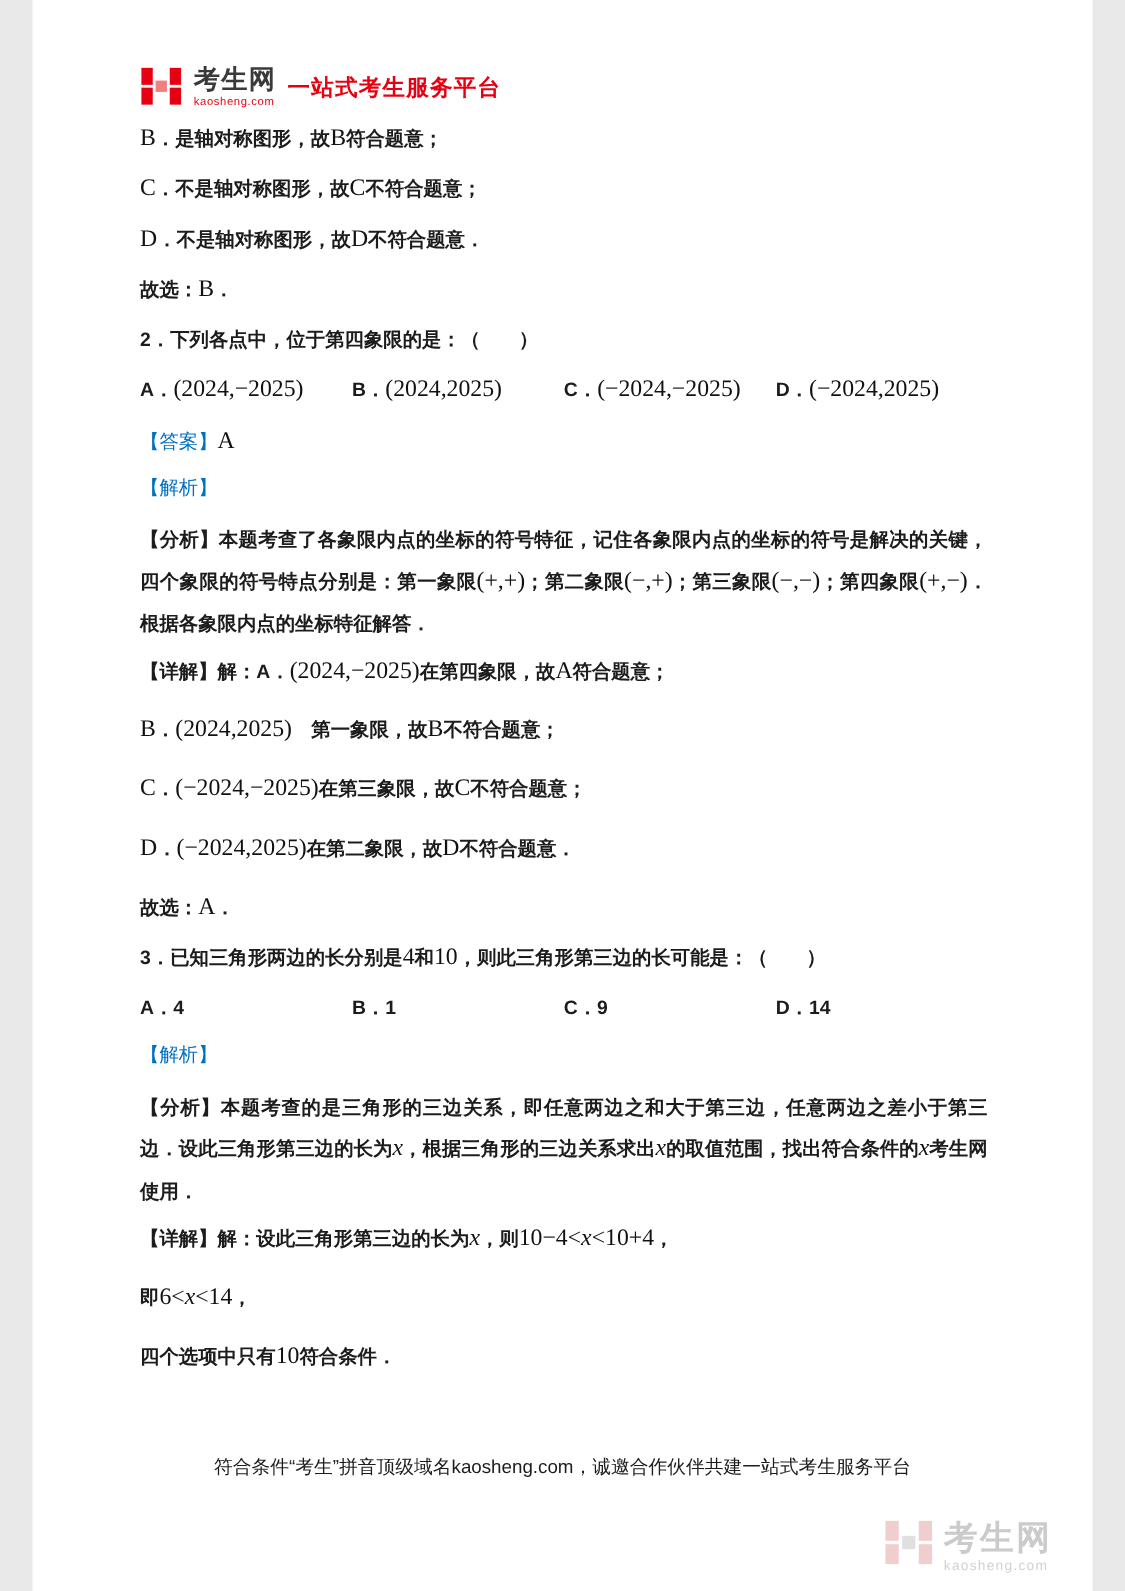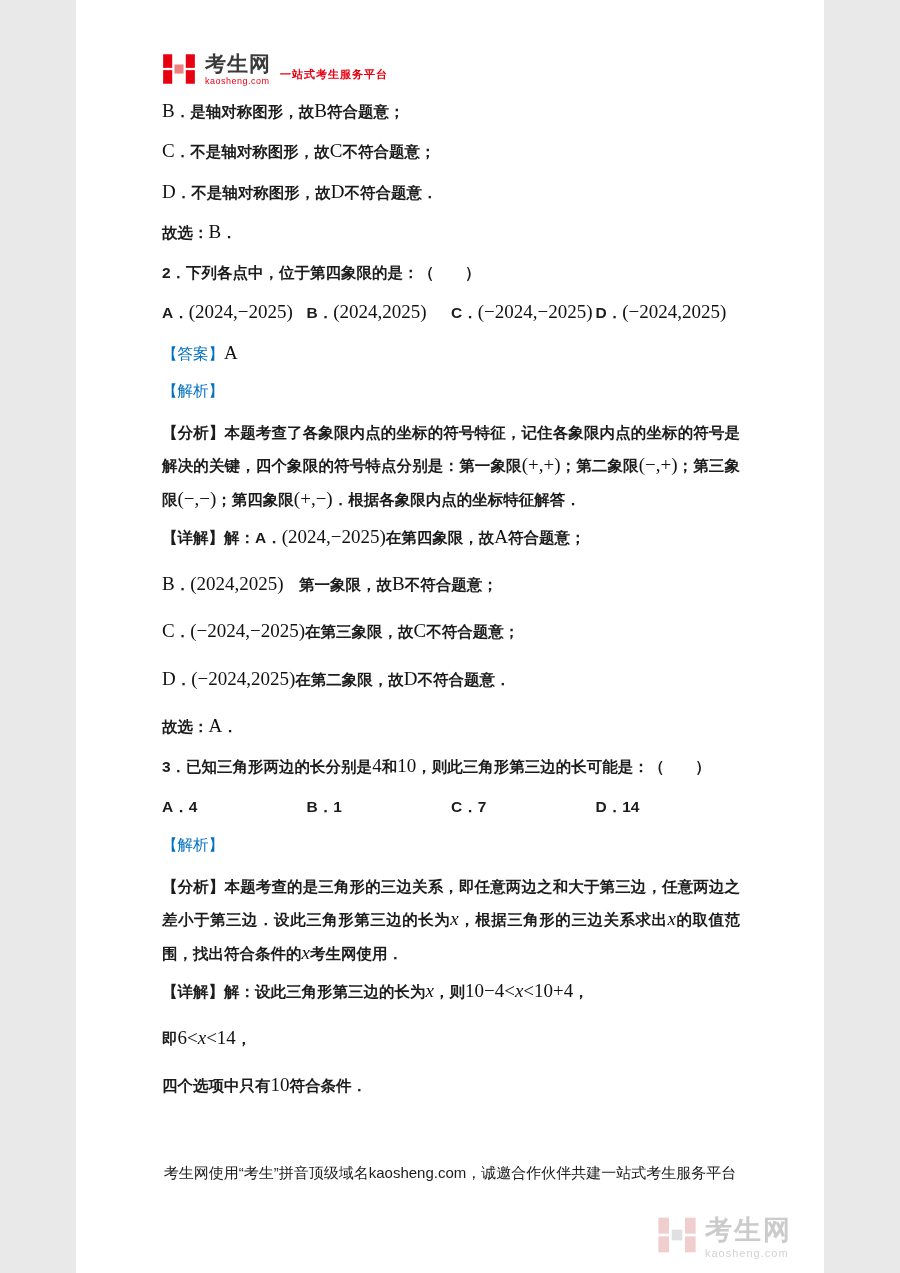--- a/index.html
+++ b/index.html
@@ -1,34 +1,34 @@
 <!DOCTYPE html>
 <html><head>
 <meta charset="utf-8">
 <style>
   html,body{margin:0;padding:0;background:#e9e9e9;}
   .page{
     position:relative;
-    width:748px;height:1273px;
+    width:848px;height:1273px;
     margin:0 auto;
     background:#ffffff;
     font-family:"Liberation Sans","DejaVu Sans",sans-serif;
     color:#1c1c1c;
     overflow:hidden;
   }
   
   .brand{
     position:absolute;top:52px;left:86px;
     display:flex;align-items:flex-end;gap:9px;
   }
   .logo-icon svg{display:block;}
   .brand-col{display:flex;flex-direction:column;line-height:1;}
   .brand-name{font-size:21px;font-weight:bold;color:#3a3a3a;letter-spacing:1px;}
   .brand-domain{font-size:9px;color:#e60012;margin-top:3px;letter-spacing:.5px;}
-  .brand-tagline{font-size:11px;font-weight:bold;color:#e60012;margin-bottom:4px;letter-spacing:1px;}
+  .brand-tagline{font-size:18px;font-weight:bold;color:#e60012;margin-bottom:4px;letter-spacing:1px;}
   
   .doc{
     position:absolute;top:100px;left:86px;right:84px;
     font-size:15.5px;line-height:1.5;
   }
   .blk{margin:0 0 17px 0;}
   .blk.g{margin-bottom:24px;}      
   .blk.a{margin-bottom:14px;}      
   .blk.p{text-align:justify;line-height:2.15;margin-bottom:10px;}
   .blk.opts{
@@ -103,32 +103,32 @@
       <div class="blk p"><span class="tx">【分析】本题考查了各象限内点的坐标的符号特征，记住各象限内点的坐标的符号是解决的关键，四个象限的符号特点分别是：第一象限</span><span class="m">(+,+)</span><span class="tx">；第二象限</span><span class="m">(−,+)</span><span class="tx">；第三象限</span><span class="m">(−,−)</span><span class="tx">；第四象限</span><span class="m">(+,−)</span><span class="tx">．根据各象限内点的坐标特征解答．</span></div>
       <div class="blk g"><span class="tx">【详解】解：A．</span><span class="m">(2024,−2025)</span><span class="tx">在第四象限，故</span><span class="m">A</span><span class="tx">符合题意；</span></div>
       <div class="blk g"><span class="m">B</span><span class="tx">．</span><span class="m">(2024,2025)</span><span class="tx">　第一象限，故</span><span class="m">B</span><span class="tx">不符合题意；</span></div>
       <div class="blk g"><span class="m">C</span><span class="tx">．</span><span class="m">(−2024,−2025)</span><span class="tx">在第三象限，故</span><span class="m">C</span><span class="tx">不符合题意；</span></div>
       <div class="blk g"><span class="m">D</span><span class="tx">．</span><span class="m">(−2024,2025)</span><span class="tx">在第二象限，故</span><span class="m">D</span><span class="tx">不符合题意．</span></div>
       <div class="blk s"><span class="tx">故选：</span><span class="m">A</span><span class="tx">．</span></div>
       <div class="blk s"><span class="tx">3．已知三角形两边的长分别是</span><span class="m">4</span><span class="tx">和</span><span class="m">10</span><span class="tx">，则此三角形第三边的长可能是：（　　）</span></div>
       <div class="blk opts2">
         <span class="opt"><span class="tx">A．4</span></span>
         <span class="opt"><span class="tx">B．1</span></span>
-        <span class="opt"><span class="tx">C．7</span></span>
+        <span class="opt"><span class="tx">C．9</span></span>
         <span class="opt"><span class="tx">D．14</span></span>
       </div>
       <div class="blk a"><span class="b">【解析】</span></div>
       <div class="blk p"><span class="tx">【分析】本题考查的是三角形的三边关系，即任意两边之和大于第三边，任意两边之差小于第三边．设此三角形第三边的长为</span><span class="mi">x</span><span class="tx">，根据三角形的三边关系求出</span><span class="mi">x</span><span class="tx">的取值范围，找出符合条件的</span><span class="mi">x</span><span class="tx">考生网使用．</span></div>
       <div class="blk g"><span class="tx">【详解】解：设此三角形第三边的长为</span><span class="mi">x</span><span class="tx">，则</span><span class="m">10−4&lt;</span><span class="mi">x</span><span class="m">&lt;10+4</span><span class="tx">，</span></div>
       <div class="blk g"><span class="tx">即</span><span class="m">6&lt;</span><span class="mi">x</span><span class="m">&lt;14</span><span class="tx">，</span></div>
       <div class="blk s"><span class="tx">四个选项中只有</span><span class="m">10</span><span class="tx">符合条件．</span></div>
     </main>
 
   <footer class="page-footer">
-    <span>考生网使用“考生”拼音顶级域名kaosheng.com，诚邀合作伙伴共建一站式考生服务平台</span>
+    <span>符合条件“考生”拼音顶级域名kaosheng.com，诚邀合作伙伴共建一站式考生服务平台</span>
   </footer>
 
   <div class="watermark">
     <span class="wm-icon">
       <svg width="40" height="40" viewBox="0 0 30 30" aria-hidden="true">
         <rect x="1" y="2" width="8" height="12" fill="#efc9c9"></rect>
         <rect x="1" y="16" width="8" height="12" fill="#efc9c9"></rect>
         <rect x="11" y="11" width="8" height="8" fill="#dddddd"></rect>
         <rect x="21" y="2" width="8" height="12" fill="#efc9c9"></rect>
         <rect x="21" y="16" width="8" height="12" fill="#efc9c9"></rect>

